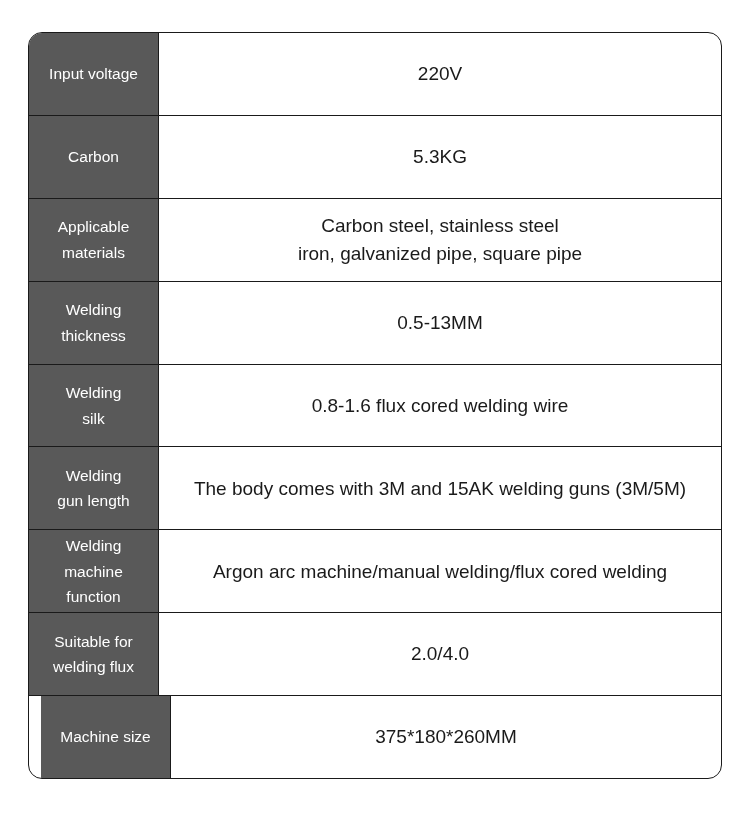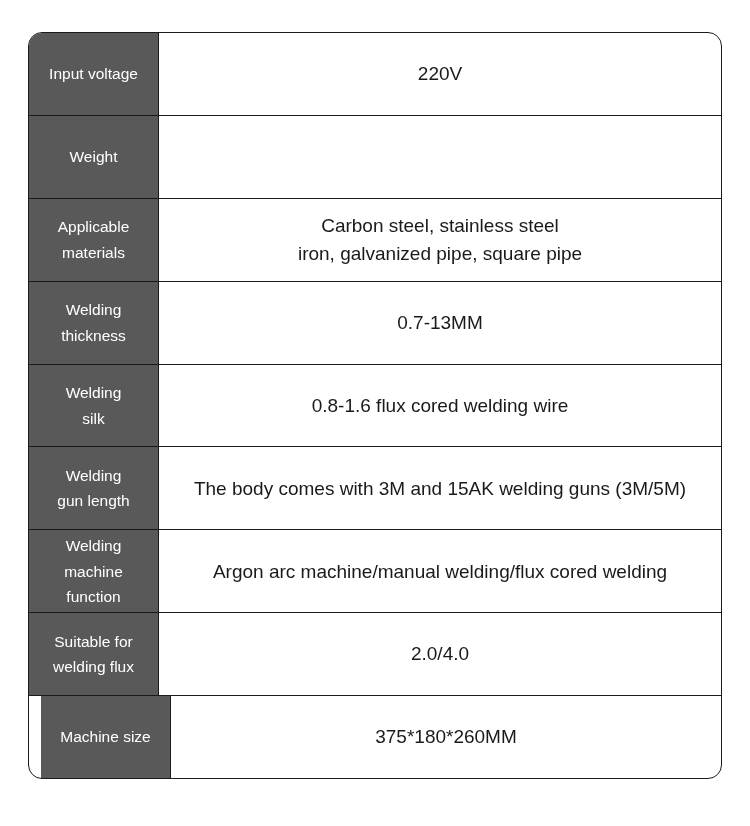--- a/index.html
+++ b/index.html
@@ -67,32 +67,33 @@
 </style>
 </head>
 <body>
 
 <div class="spec-table">
   <div class="spec-row">
     <div class="spec-label">Input voltage</div>
     <div class="spec-value">220V</div>
   </div>
   <div class="spec-row">
-    <div class="spec-label">Weight</div>
+    <div class="spec-label">Carbon</div>
+    <div class="spec-value">5.3KG</div>
   </div>
   <div class="spec-row">
     <div class="spec-label">Applicable
 materials</div>
     <div class="spec-value">Carbon steel, stainless steel
 iron, galvanized pipe, square pipe</div>
   </div>
   <div class="spec-row">
     <div class="spec-label">Welding
 thickness</div>
-    <div class="spec-value">0.7-13MM</div>
+    <div class="spec-value">0.5-13MM</div>
   </div>
   <div class="spec-row">
     <div class="spec-label">Welding
 silk</div>
     <div class="spec-value">0.8-1.6 flux cored welding wire</div>
   </div>
   <div class="spec-row">
     <div class="spec-label">Welding
 gun length</div>
     <div class="spec-value">The body comes with 3M and 15AK welding guns (3M/5M)</div>

